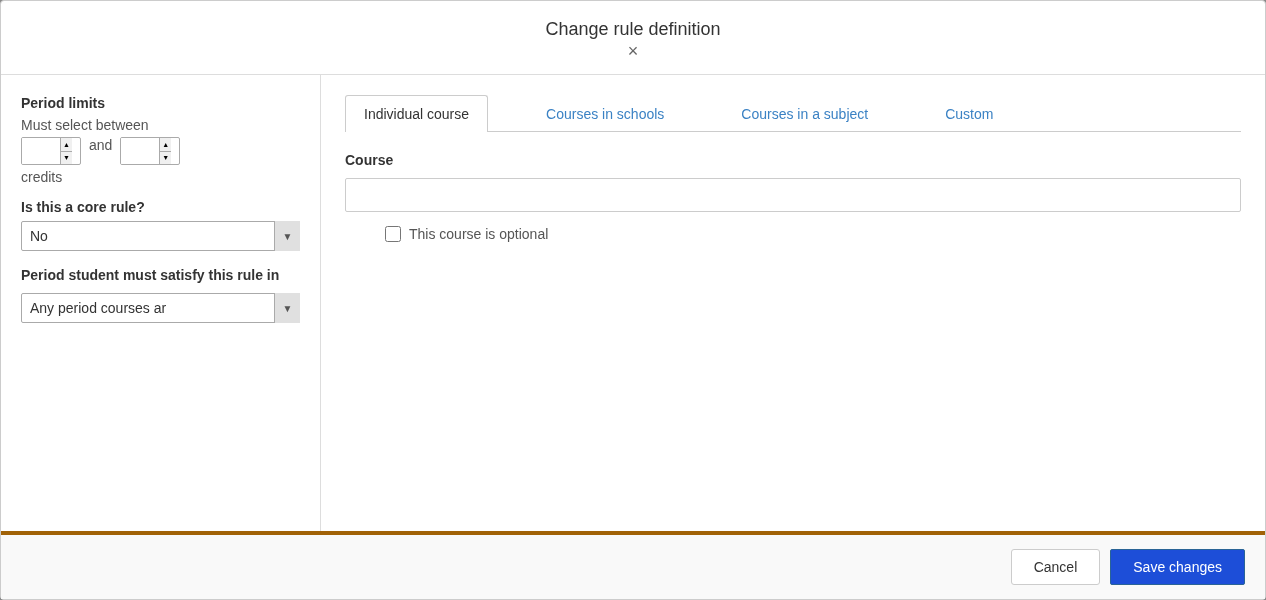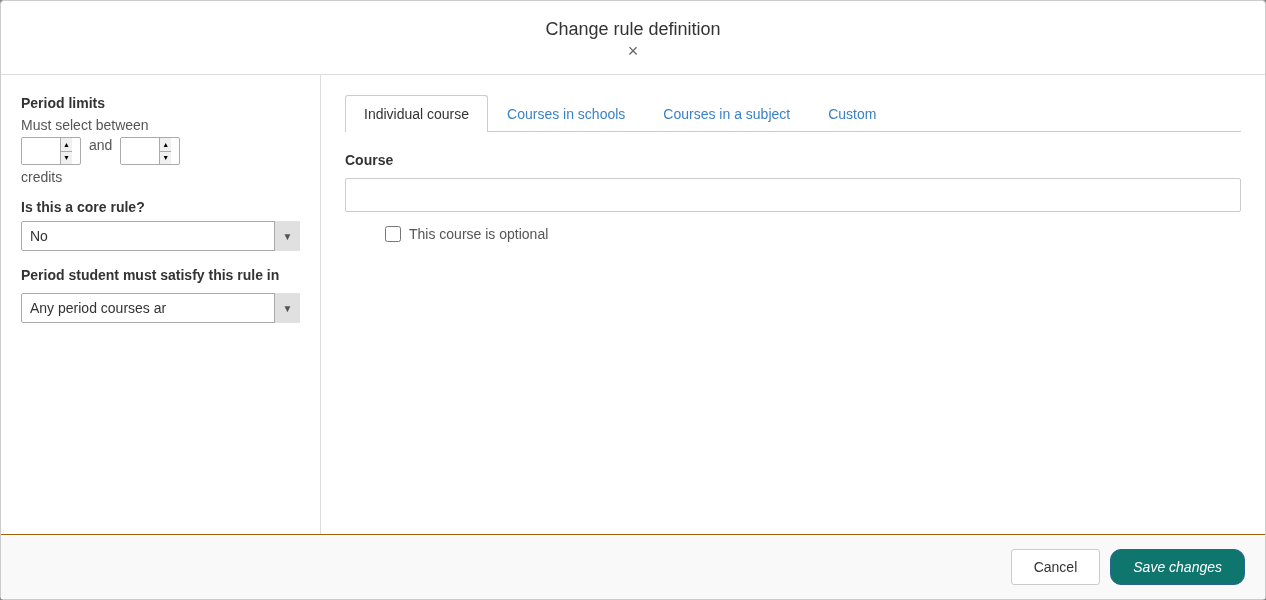--- a/index.html
+++ b/index.html
@@ -152,20 +152,21 @@
       color: #555;
     }
     .period-section .section-label {
       margin-bottom: 10px;
     }
     
     .tabs {
       display: flex;
       border-bottom: 1px solid #ccc;
       margin-bottom: 20px;
+      gap: 39px;
     }
     .tab {
       padding: 10px 18px;
       cursor: pointer;
       font-size: 14px;
       color: #3b82c4;
       border: 1px solid transparent;
       border-bottom: none;
       text-decoration: none;
       margin-bottom: -1px;
@@ -203,45 +204,44 @@
       margin-left: 40px;
     }
     .checkbox-row input[type="checkbox"] {
       width: 16px;
       height: 16px;
       cursor: pointer;
     }
     
     .dialog-footer {
       padding: 14px 20px;
-      border-top: 1px solid #a16207;
+      border-top: 4px solid #a16207;
       display: flex;
       align-items: flex-start;
       justify-content: flex-end;
       gap: 10px;
       background: #f9f9f9;
     }
     .btn-cancel {
       padding: 9px 22px;
       border: 1px solid #ccc;
       background: #fff;
       border-radius: 3px;
       font-size: 14px;
       cursor: pointer;
       color: #333;
     }
     .btn-save {
       padding: 9px 22px;
       border: 1px solid #2a6496;
-      background: #0f766e;
-      border-radius: 11px;
+      background: #1d4ed8;
+      border-radius: 2px;
       font-size: 14px;
       cursor: pointer;
       color: #fff;
-      font-style: italic;
     }
   </style>
 </head>
 <body>
 
 <div class="dialog">
 
   <div class="dialog-header">
     <h2 class="dialog-title">Change rule definition</h2>
     <button class="close-btn">×</button>

